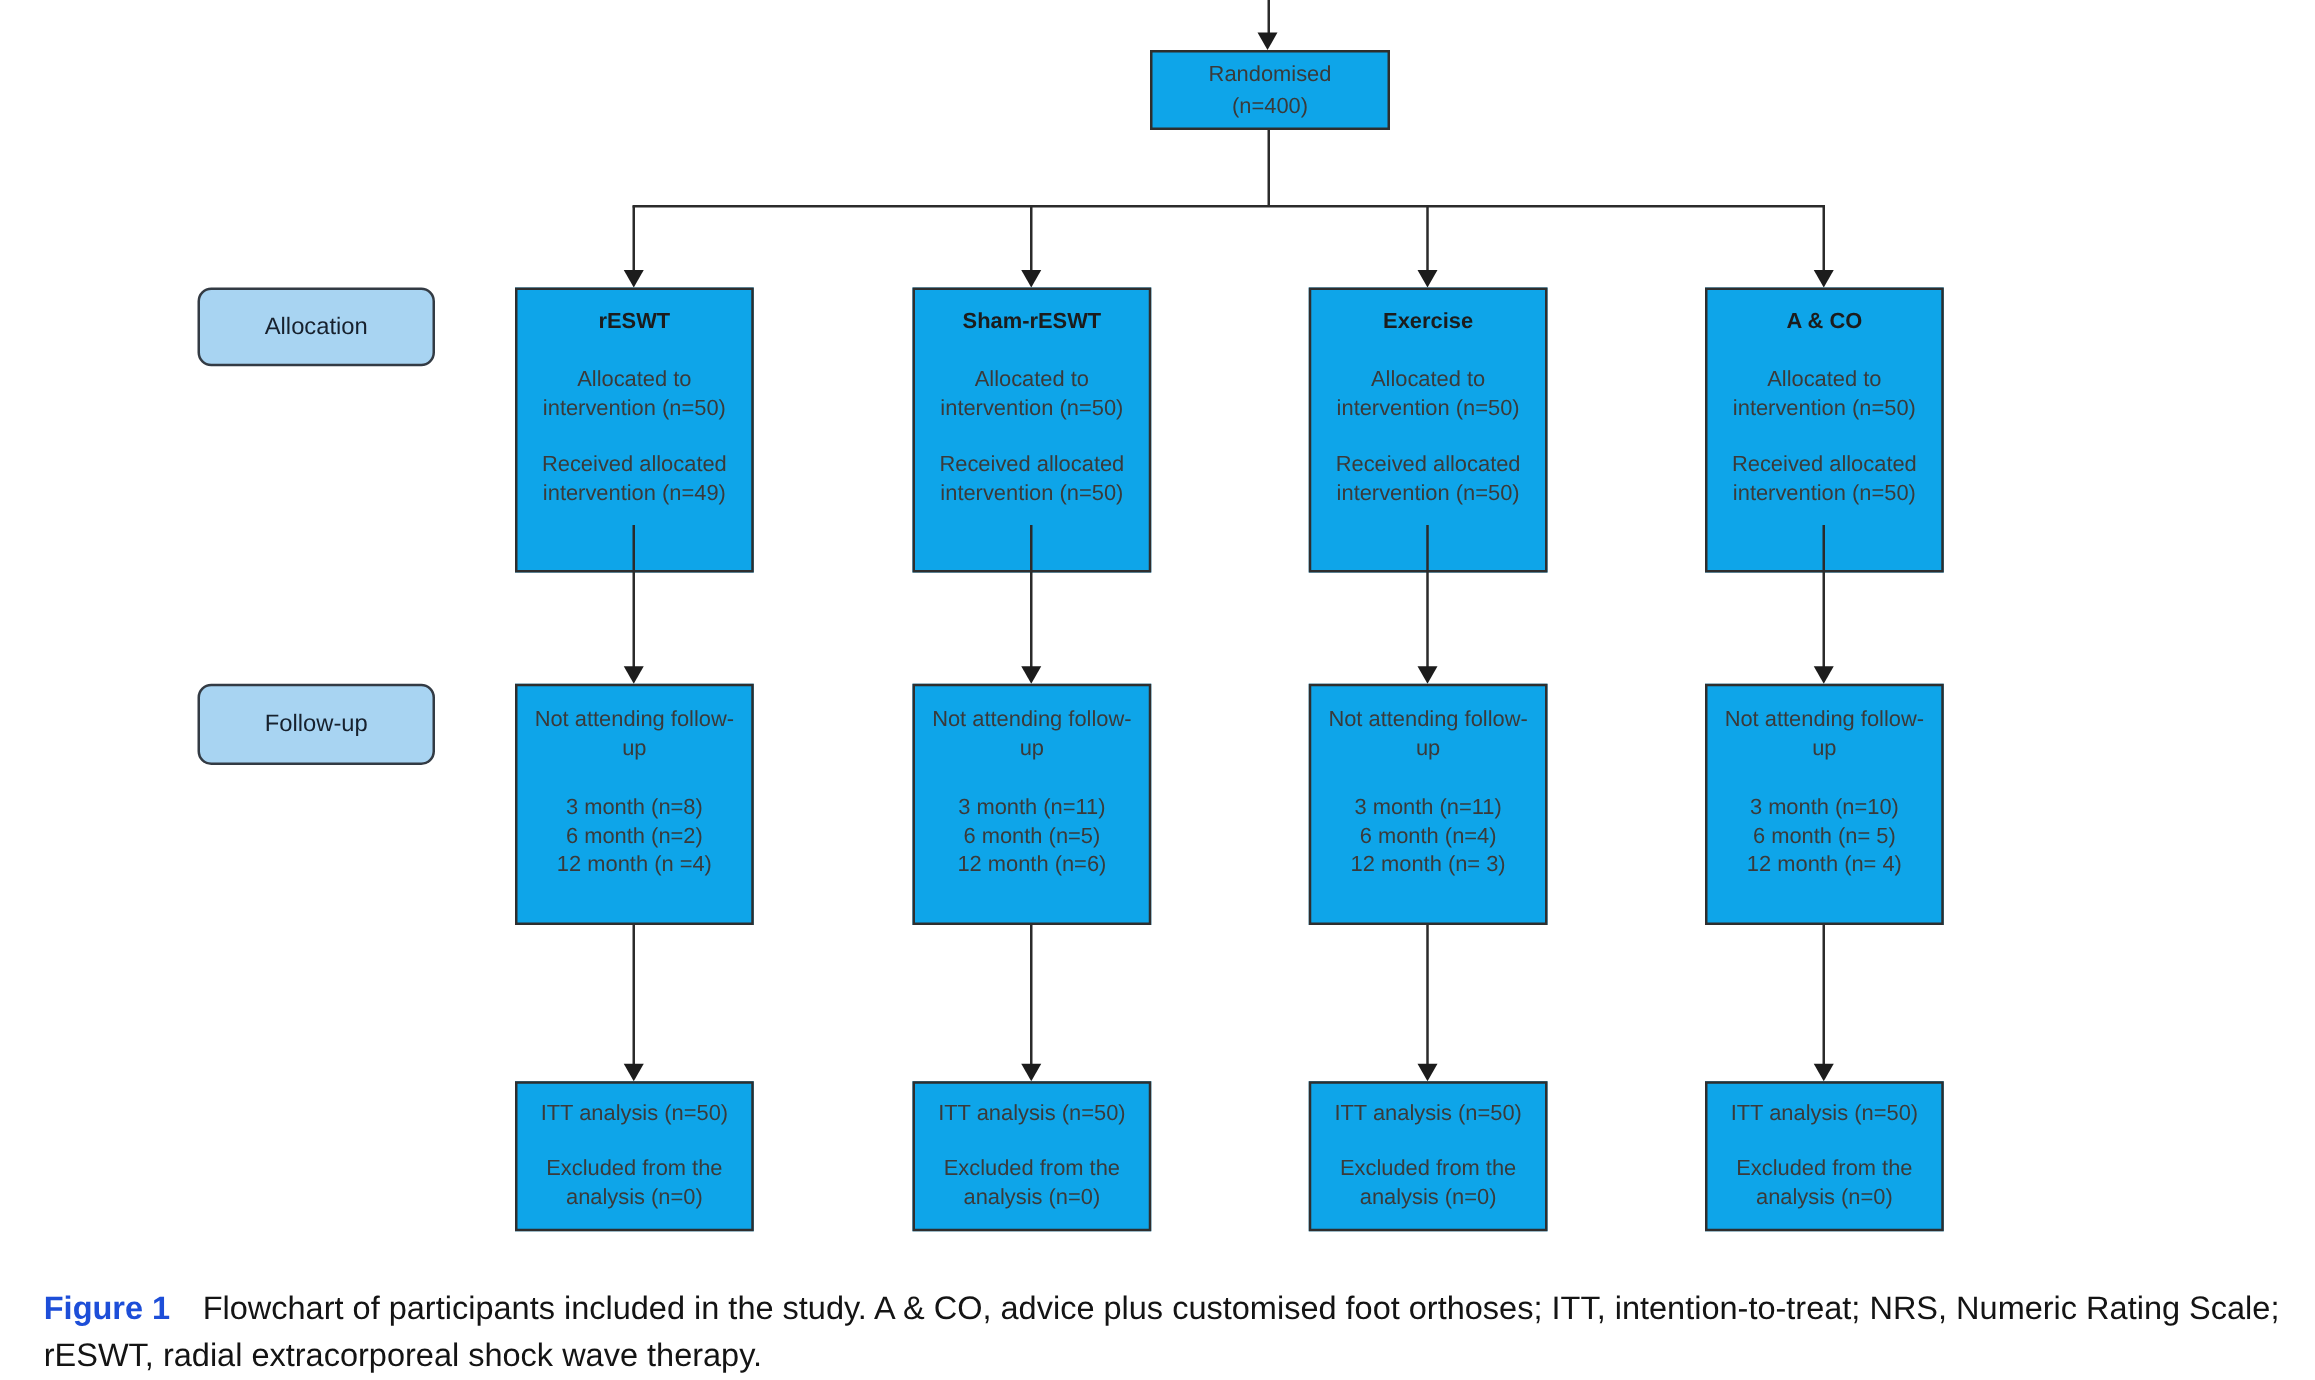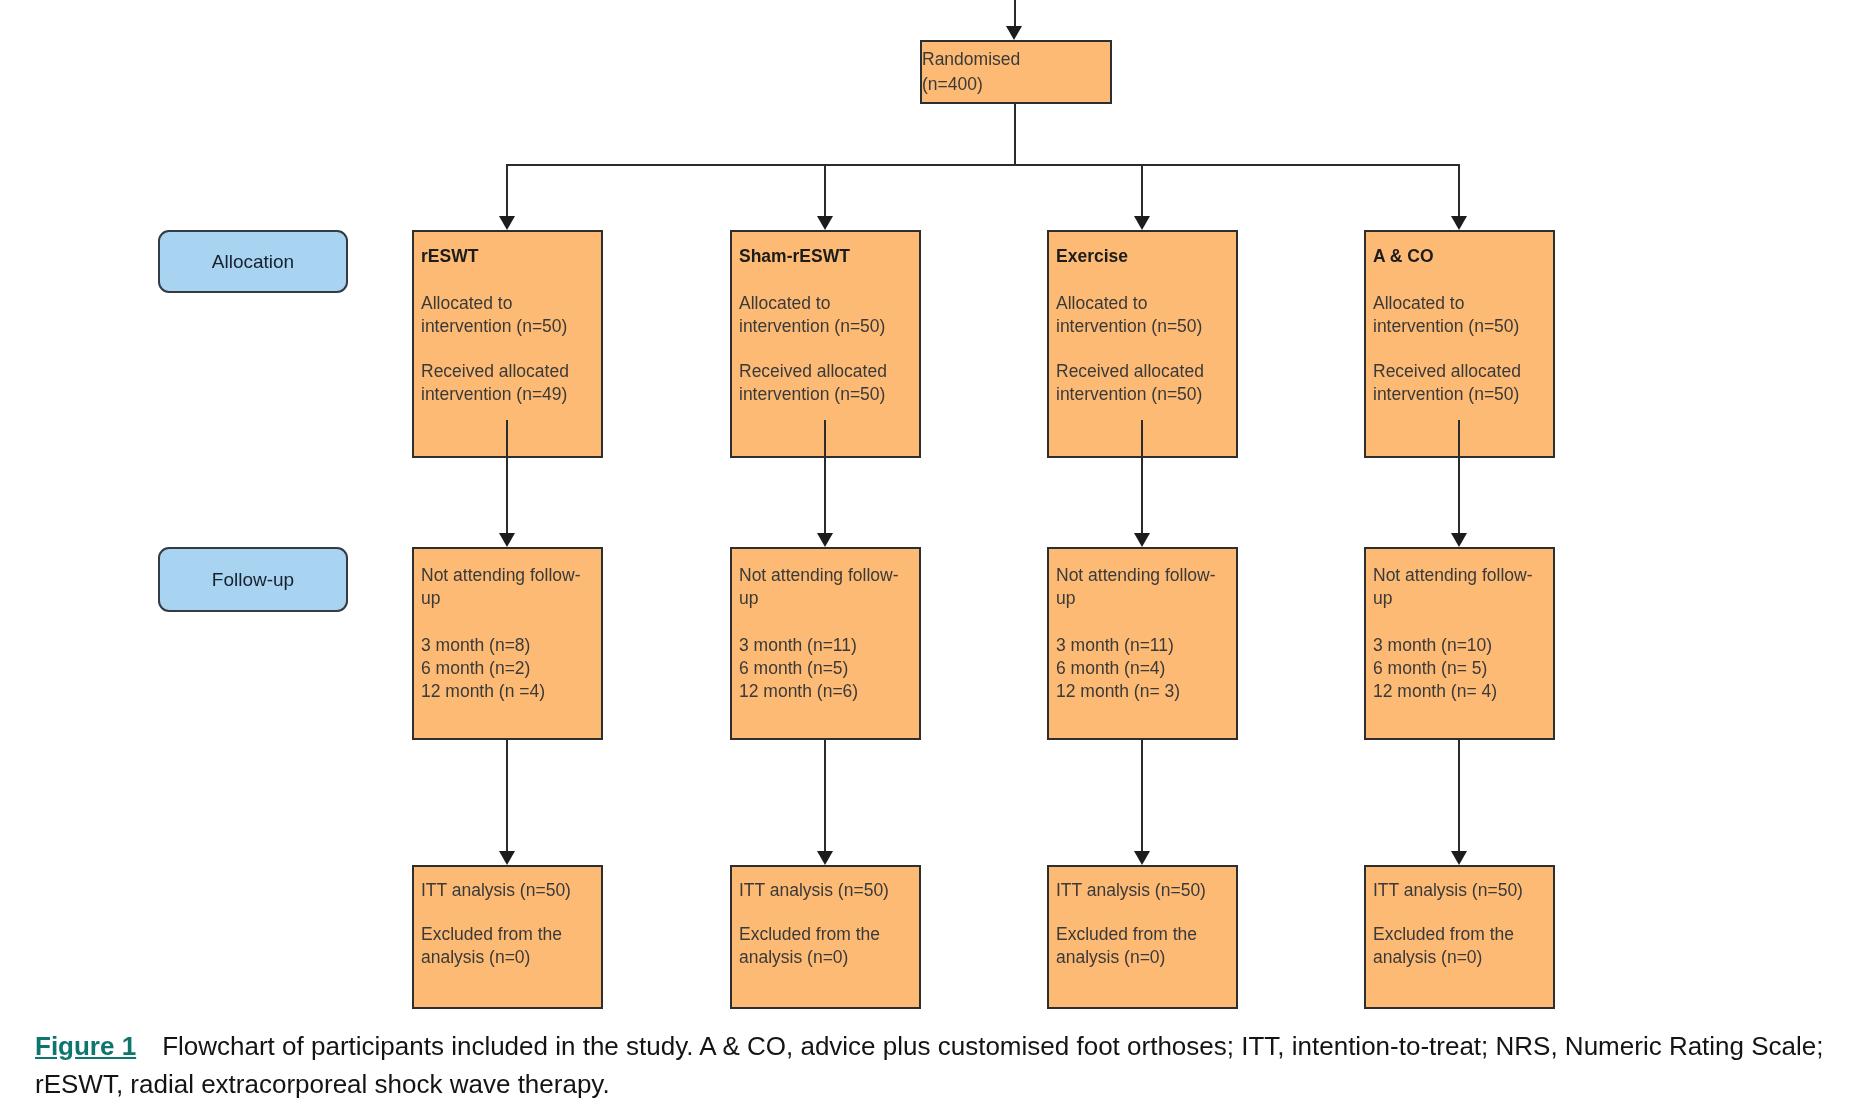--- a/index.html
+++ b/index.html
@@ -1,55 +1,55 @@
 <!DOCTYPE html>
 <html><head>
 <meta charset="utf-8">
 <style>
   html,body { margin:0; padding:0; background:#ffffff; }
   #screen {
     position:relative; width:1852px; height:1104px; background:#ffffff;
     font-family:"Liberation Sans", sans-serif; overflow:hidden;
   }
   .node {
-    position:absolute; box-sizing:border-box; background:#fdba74;
-    border:2px solid #2e2e2e; color:#3a3a3a;
+    position:absolute; box-sizing:border-box; background:#0ea5e9;
+    border:2px solid #2e2e2e; text-align:center; color:#3a3a3a;
     font-size:17.5px; line-height:23px;
   }
   .node .box-title { font-weight:700; color:#1c1c1c; }
   .root-box {
     left:920px; top:40px; width:192px; height:64px;
     display:flex; flex-direction:column; justify-content:center;
     font-size:17.5px; line-height:25px;
   }
   .alloc-box { top:230px; width:191px; height:228px; padding:13px 7px 0 7px; }
   .alloc-box .box-title { margin-bottom:24px; }
   .alloc-box .box-para { margin-bottom:22px; }
   .fu-box { top:547px; width:191px; height:193px; padding:15px 7px 17px 7px; }
   .fu-box .box-heading { margin-bottom:24px; }
-  .an-box { top:865px; width:191px; height:144px; padding:12px 7px 12px 7px; }
+  .an-box { top:865px; width:191px; height:120px; padding:12px 7px 12px 7px; }
   .an-box .box-line { margin-bottom:21px; }
   .stage {
     position:absolute; left:158px; width:190px; box-sizing:border-box;
     border:2.5px solid #333b44; border-radius:11px;
     display:flex; align-items:center; justify-content:center;
     font-size:19px; color:#17212e;
   }
   .vline { position:absolute; width:2px; background:#2b2b2b; }
   .hline { position:absolute; height:2px; background:#2b2b2b; }
   .arrowhead {
     position:absolute; width:0; height:0;
     border-left:8px solid transparent; border-right:8px solid transparent;
     border-top:14px solid #1c1c1c;
   }
   .caption {
     position:absolute; left:35px; top:1027px; width:1806px;
     font-size:26px; line-height:38px; color:#141414;
   }
-  .caption .cap-label { font-weight:700; margin-right:26px; color:#0f766e;text-decoration:underline; }
+  .caption .cap-label { font-weight:700; margin-right:26px; color:#1d4ed8; }
 </style>
 </head>
 <body>
 
 <div id="screen">
 
   <div class="vline" style="left:1014px; top:0; height:28px"></div>
   <div class="arrowhead" style="left:1006px; top:26px"></div>
 
   <div class="node root-box">

